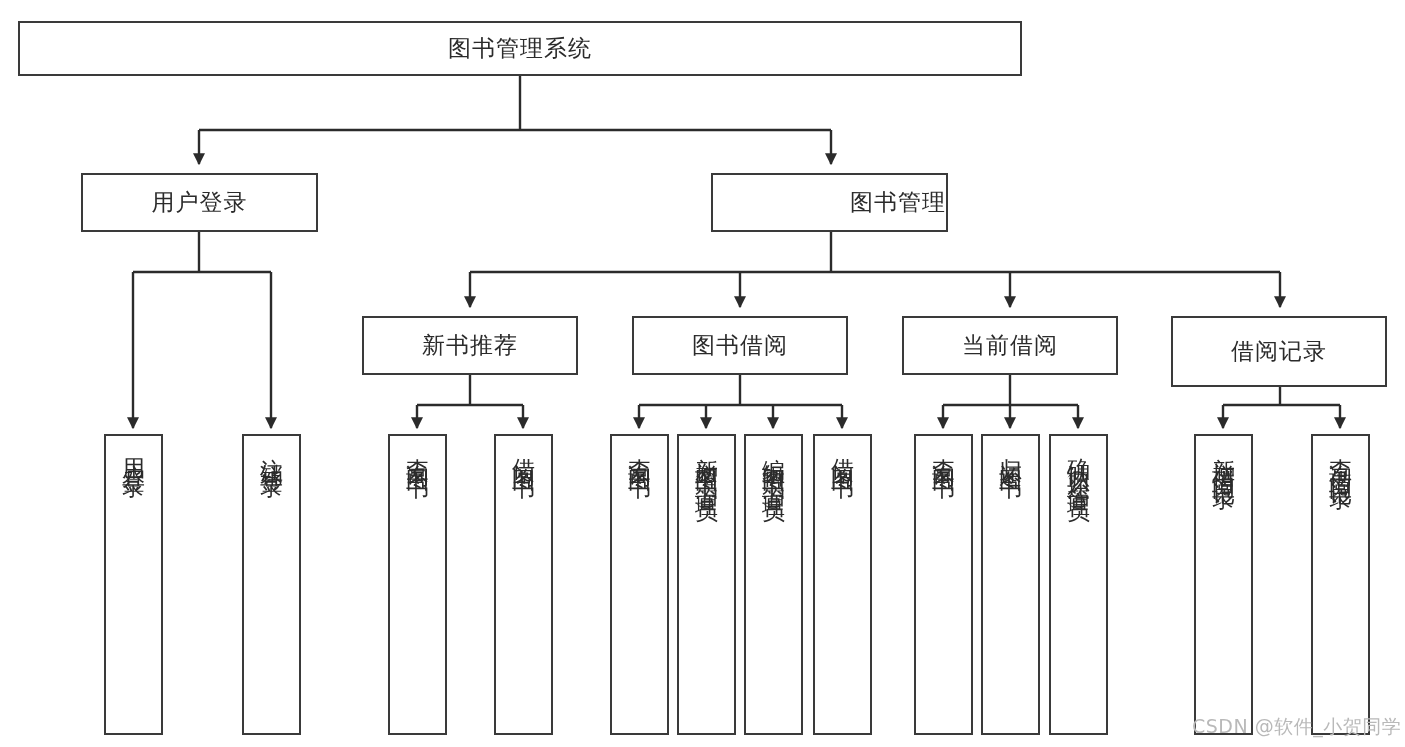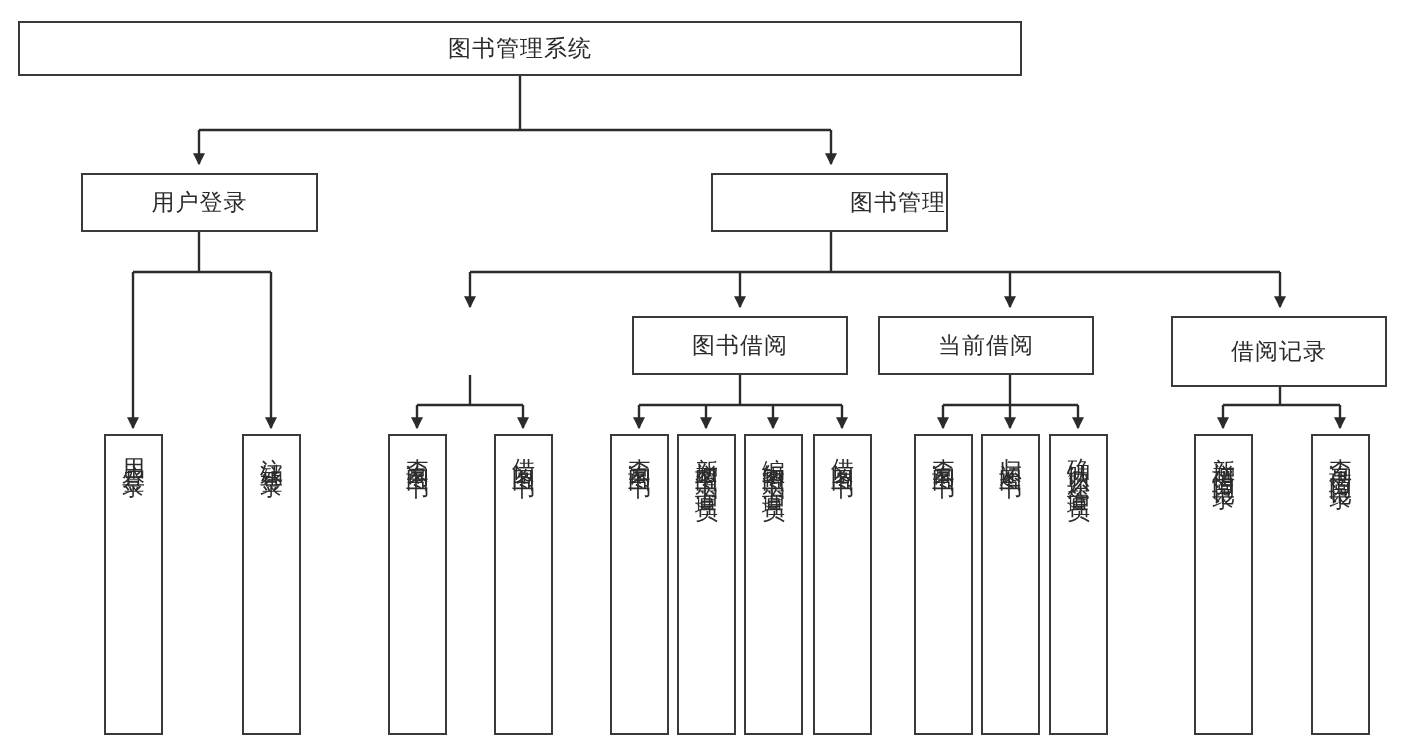--- a/index.html
+++ b/index.html
@@ -130,24 +130,27 @@
     <span class="node-label">图书管理系统</span>
   </div>
 
   <div class="node horiz" style="left:81px; top:173px; width:237px; height:59px;">
     <span class="node-label">用户登录</span>
   </div>
   <div class="node horiz" style="left:711px; top:173px; width:237px; height:59px;justify-content:flex-end;">
     <span class="node-label">图书管理</span>
   </div>
 
+  <div class="node horiz" style="left:362px; top:316px; width:216px; height:59px;">
+    <span class="node-label">新书推荐</span>
+  </div>
   <div class="node horiz" style="left:632px; top:316px; width:216px; height:59px;">
     <span class="node-label">图书借阅</span>
   </div>
-  <div class="node horiz" style="left:878px; top:316px; width:216px; height:59px;">
+  <div class="node horiz" style="left:902px; top:316px; width:216px; height:59px;">
     <span class="node-label">当前借阅</span>
   </div>
   <div class="node horiz" style="left:1171px; top:316px; width:216px; height:71px;">
     <span class="node-label">借阅记录</span>
   </div>
 
   <div class="node vert" style="left:104px; top:434px; width:59px; height:301px;">
     <span class="node-label">用户登录</span>
   </div>
   <div class="node vert" style="left:242px; top:434px; width:59px; height:301px;">
@@ -184,14 +187,15 @@
     <span class="node-label">确认归还（管理员）</span>
   </div>
 
   <div class="node vert" style="left:1194px; top:434px; width:59px; height:301px;">
     <span class="node-label">新增借阅记录</span>
   </div>
   <div class="node vert" style="left:1311px; top:434px; width:59px; height:301px;">
     <span class="node-label">查询借阅记录</span>
   </div>
 
+  <div class="watermark" style="left:1192px; top:714px;">CSDN @软件_小贺同学</div>
 
 </div>
 
 </body></html>

